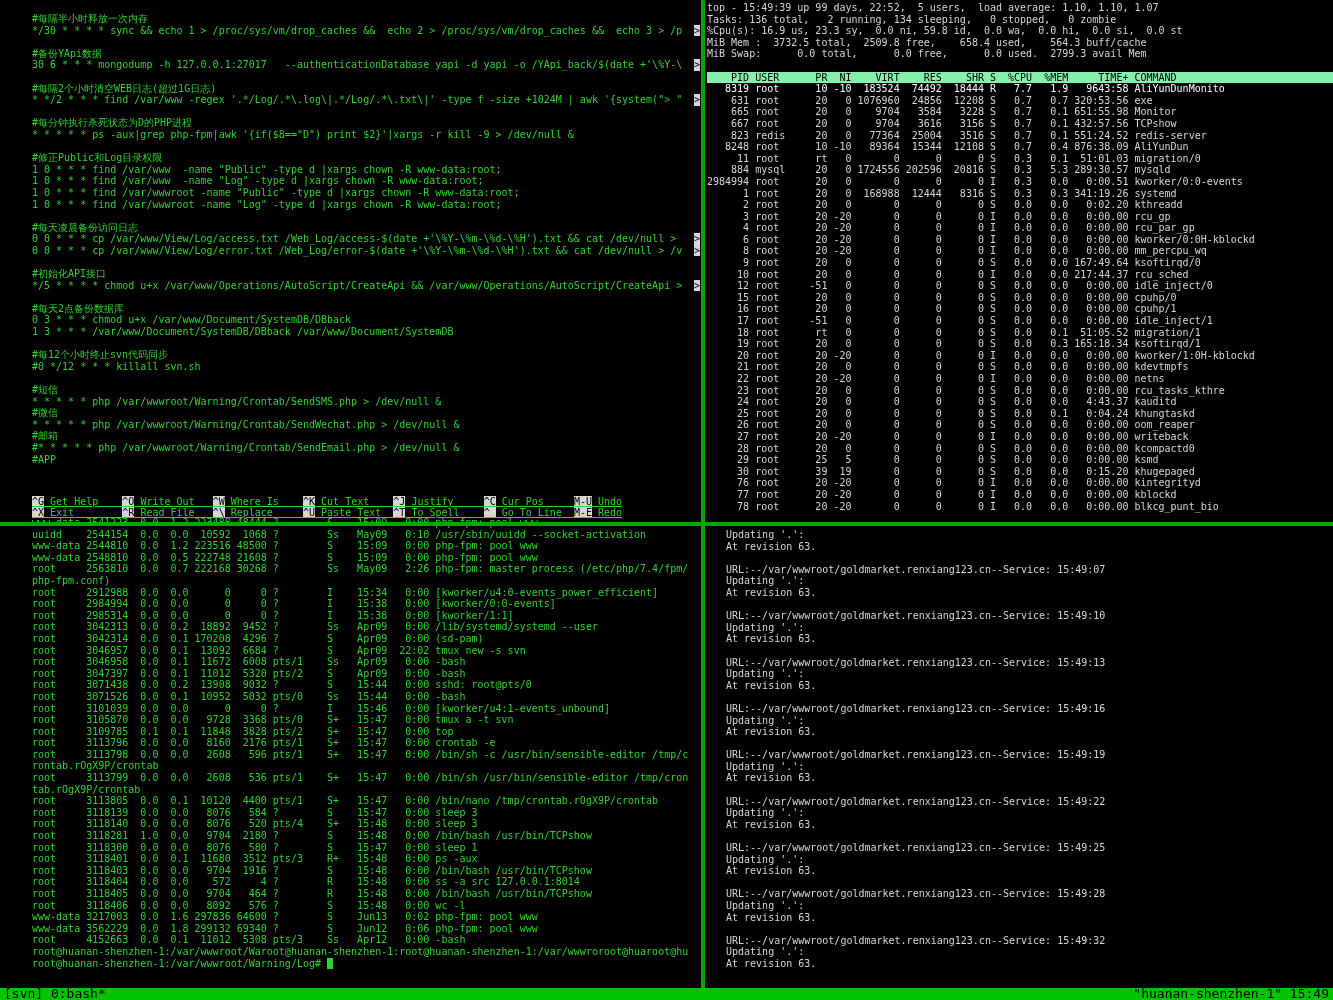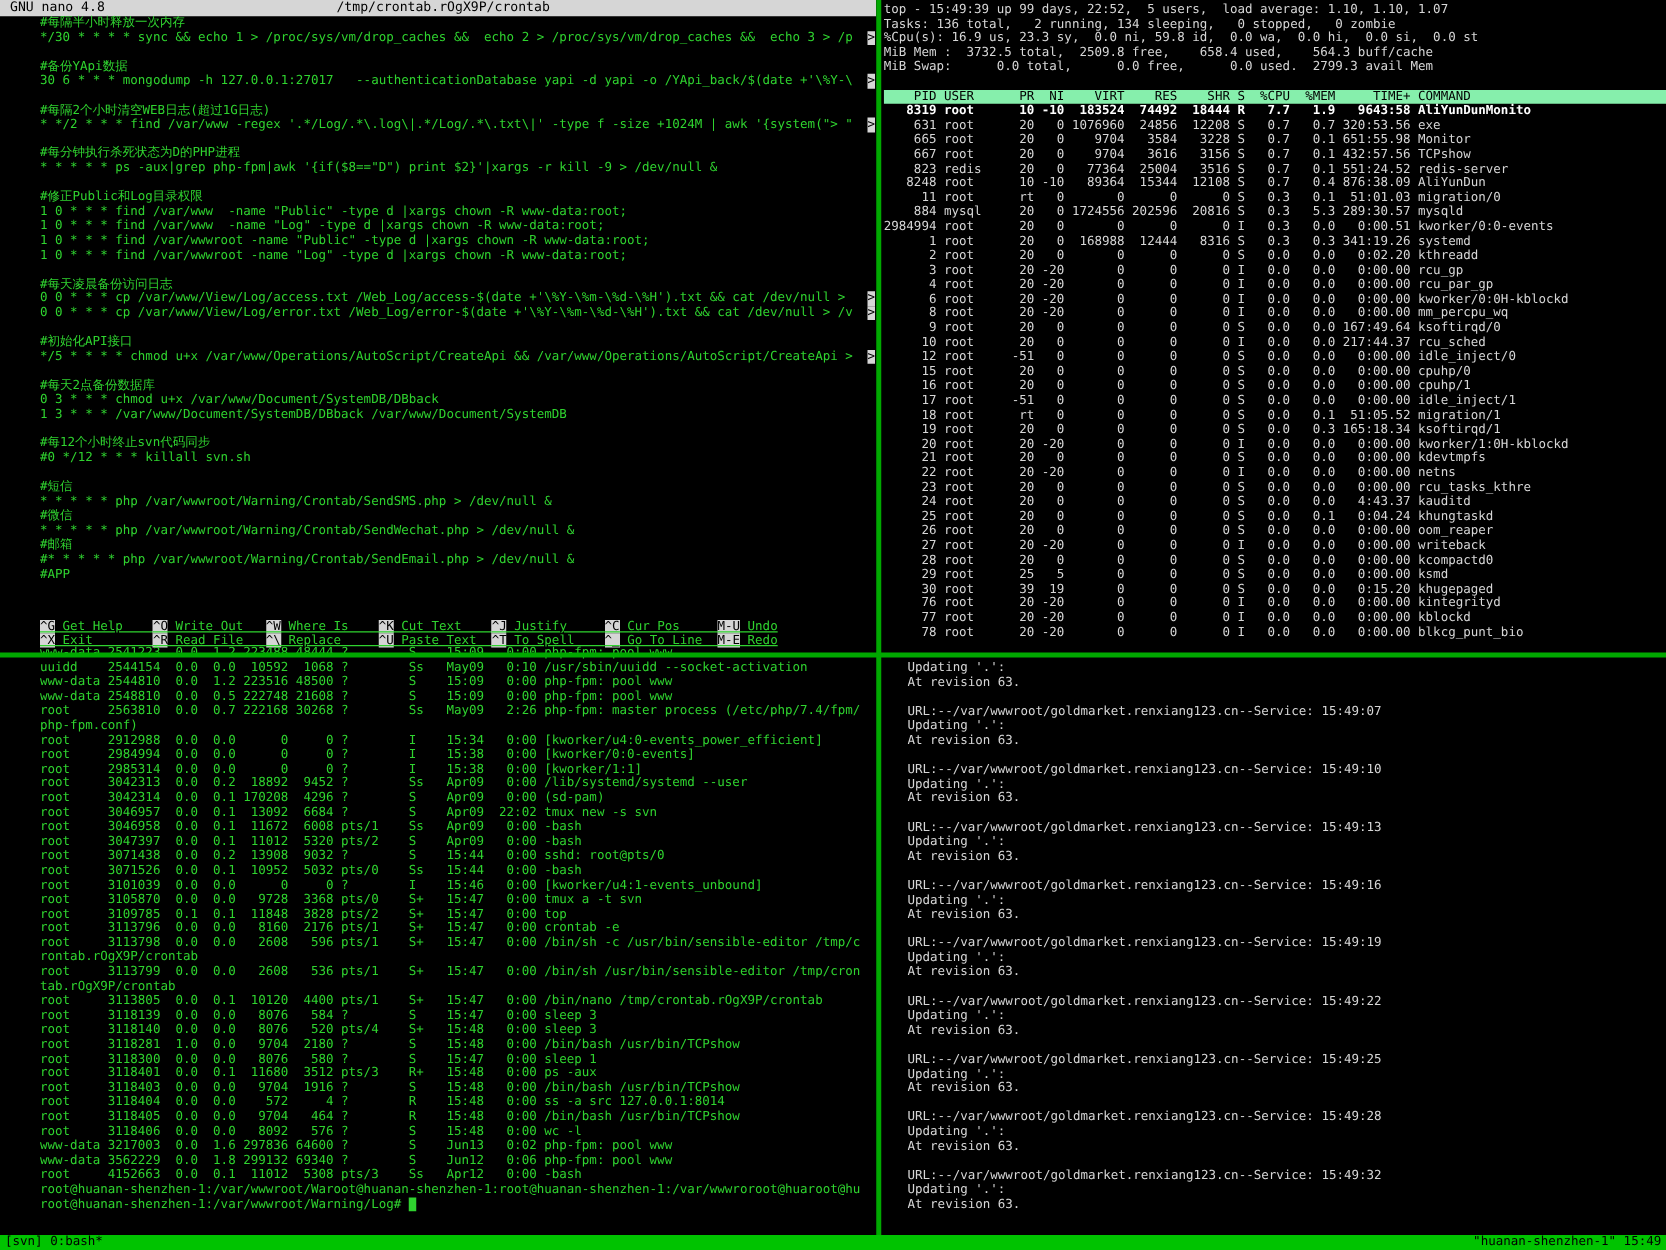--- a/index.html
+++ b/index.html
@@ -9,21 +9,21 @@
   .screen { position:relative; width:1333px; height:1000px; background:#000; overflow:hidden; }
 
   .term { font-size:10px; line-height:11.6px; white-space:pre; }
   .tline { min-height:11.6px; position:relative; }
 
   .green { color:#2fd32f;margin-left:30px; }
   .white { color:#d6d6d6; }
 
   .inv      { background:#d6d6d6; color:#000; }
   .inv-line { background:#86efac; color:#000; width:100%; }
-  .hl       { color:#ffffff; font-weight:bold; }
+  .hl       { color:#ffffff; font-weight:normal; }
   .cont     { position:absolute; right:1px; top:0; background:#d6d6d6; color:#000; }
   .cursor   { background:#2fd32f; color:#000; }
 
   .pane { position:absolute; overflow:hidden; }
   #nano-pane { left:0; top:0; width:701px; height:521px; }
   .nano-header { height:13px; line-height:13px; font-size:10.5px; background:#d6d6d6; color:#000;
                  display:flex; white-space:pre; }
   .nh-left  { flex:1; padding-left:8px; }
   .nh-mid   { flex:0 0 auto; }
   .nh-right { flex:1; }
@@ -31,34 +31,29 @@
   .nano-shortcuts { position:absolute; bottom:2px; left:2px; right:0;text-decoration:underline; }
 
   #top-pane { left:707px; top:2px;  width:626px; height:520px; }
   #ps-pane  { left:2px;  top:517px; width:699px; height:458px; }
   #svn-pane { left:726px; top:529px; width:626px; height:458px; }
 
   .vborder { position:absolute; left:701px; top:0; width:4px; height:988px; background:#00a800; }
   .hborder { position:absolute; left:0; top:522px; width:1333px; height:4px; background:#00a800; }
 
   .statusbar { position:absolute; left:0; top:988px; width:1333px; height:12px;
-               background:#00c300; color:#000; font-size:10px; line-height:12px;
+               background:#00c300; color:#000; font-size:13px; line-height:12px;
                display:flex; justify-content:space-between; padding:0 4px; white-space:pre; }
 </style>
 </head>
 <body>
 
 <div class="screen">
 
   <section class="pane" id="nano-pane">
-    <header class="nano-header term">
-      <span class="nh-left">GNU nano 4.8</span>
-      <span class="nh-mid">/tmp/crontab.rOgX9P/crontab</span>
-      <span class="nh-right"></span>
-    </header>
     <div class="term green nano-buffer"><div class="tline">#每隔半小时释放一次内存</div><div class="tline"><span>*/30 * * * * sync &amp;&amp; echo 1 &gt; /proc/sys/vm/drop_caches &amp;&amp;  echo 2 &gt; /proc/sys/vm/drop_caches &amp;&amp;  echo 3 &gt; /p</span><span class="cont">&gt;</span></div><div class="tline"></div><div class="tline">#备份YApi数据</div><div class="tline"><span>30 6 * * * mongodump -h 127.0.0.1:27017   --authenticationDatabase yapi -d yapi -o /YApi_back/$(date +'\%Y-\</span><span class="cont">&gt;</span></div><div class="tline"></div><div class="tline">#每隔2个小时清空WEB日志(超过1G日志)</div><div class="tline"><span>* */2 * * * find /var/www -regex '.*/Log/.*\.log\|.*/Log/.*\.txt\|' -type f -size +1024M | awk '{system("&gt; "</span><span class="cont">&gt;</span></div><div class="tline"></div><div class="tline">#每分钟执行杀死状态为D的PHP进程</div><div class="tline">* * * * * ps -aux|grep php-fpm|awk '{if($8=="D") print $2}'|xargs -r kill -9 &gt; /dev/null &amp;</div><div class="tline"></div><div class="tline">#修正Public和Log目录权限</div><div class="tline">1 0 * * * find /var/www  -name "Public" -type d |xargs chown -R www-data:root;</div><div class="tline">1 0 * * * find /var/www  -name "Log" -type d |xargs chown -R www-data:root;</div><div class="tline">1 0 * * * find /var/wwwroot -name "Public" -type d |xargs chown -R www-data:root;</div><div class="tline">1 0 * * * find /var/wwwroot -name "Log" -type d |xargs chown -R www-data:root;</div><div class="tline"></div><div class="tline">#每天凌晨备份访问日志</div><div class="tline"><span>0 0 * * * cp /var/www/View/Log/access.txt /Web_Log/access-$(date +'\%Y-\%m-\%d-\%H').txt &amp;&amp; cat /dev/null &gt; </span><span class="cont">&gt;</span></div><div class="tline"><span>0 0 * * * cp /var/www/View/Log/error.txt /Web_Log/error-$(date +'\%Y-\%m-\%d-\%H').txt &amp;&amp; cat /dev/null &gt; /v</span><span class="cont">&gt;</span></div><div class="tline"></div><div class="tline">#初始化API接口</div><div class="tline"><span>*/5 * * * * chmod u+x /var/www/Operations/AutoScript/CreateApi &amp;&amp; /var/www/Operations/AutoScript/CreateApi &gt;</span><span class="cont">&gt;</span></div><div class="tline"></div><div class="tline">#每天2点备份数据库</div><div class="tline">0 3 * * * chmod u+x /var/www/Document/SystemDB/DBback</div><div class="tline">1 3 * * * /var/www/Document/SystemDB/DBback /var/www/Document/SystemDB</div><div class="tline"></div><div class="tline">#每12个小时终止svn代码同步</div><div class="tline">#0 */12 * * * killall svn.sh</div><div class="tline"></div><div class="tline">#短信</div><div class="tline">* * * * * php /var/wwwroot/Warning/Crontab/SendSMS.php &gt; /dev/null &amp;</div><div class="tline">#微信</div><div class="tline">* * * * * php /var/wwwroot/Warning/Crontab/SendWechat.php &gt; /dev/null &amp;</div><div class="tline">#邮箱</div><div class="tline">#* * * * * php /var/wwwroot/Warning/Crontab/SendEmail.php &gt; /dev/null &amp;</div><div class="tline">#APP</div></div>
     <div class="term green nano-shortcuts"><div class="tline"><span class="inv">^G</span><span> Get Help    </span><span class="inv">^O</span><span> Write Out   </span><span class="inv">^W</span><span> Where Is    </span><span class="inv">^K</span><span> Cut Text    </span><span class="inv">^J</span><span> Justify     </span><span class="inv">^C</span><span> Cur Pos     </span><span class="inv">M-U</span><span> Undo</span></div><div class="tline"><span class="inv">^X</span><span> Exit        </span><span class="inv">^R</span><span> Read File   </span><span class="inv">^\</span><span> Replace     </span><span class="inv">^U</span><span> Paste Text  </span><span class="inv">^T</span><span> To Spell    </span><span class="inv">^_</span><span> Go To Line  </span><span class="inv">M-E</span><span> Redo</span></div></div>
   </section>
 
   <section class="pane term white" id="top-pane"><div class="tline">top - 15:49:39 up 99 days, 22:52,  5 users,  load average: 1.10, 1.10, 1.07</div><div class="tline">Tasks: 136 total,   2 running, 134 sleeping,   0 stopped,   0 zombie</div><div class="tline">%Cpu(s): 16.9 us, 23.3 sy,  0.0 ni, 59.8 id,  0.0 wa,  0.0 hi,  0.0 si,  0.0 st</div><div class="tline">MiB Mem :  3732.5 total,  2509.8 free,    658.4 used,    564.3 buff/cache</div><div class="tline">MiB Swap:      0.0 total,      0.0 free,      0.0 used.  2799.3 avail Mem</div><div class="tline"></div><div class="tline inv-line">    PID USER      PR  NI    VIRT    RES    SHR S  %CPU  %MEM     TIME+ COMMAND</div><div class="tline hl">   8319 root      10 -10  183524  74492  18444 R   7.7   1.9   9643:58 AliYunDunMonito</div><div class="tline">    631 root      20   0 1076960  24856  12208 S   0.7   0.7 320:53.56 exe</div><div class="tline">    665 root      20   0    9704   3584   3228 S   0.7   0.1 651:55.98 Monitor</div><div class="tline">    667 root      20   0    9704   3616   3156 S   0.7   0.1 432:57.56 TCPshow</div><div class="tline">    823 redis     20   0   77364  25004   3516 S   0.7   0.1 551:24.52 redis-server</div><div class="tline">   8248 root      10 -10   89364  15344  12108 S   0.7   0.4 876:38.09 AliYunDun</div><div class="tline">     11 root      rt   0       0      0      0 S   0.3   0.1  51:01.03 migration/0</div><div class="tline">    884 mysql     20   0 1724556 202596  20816 S   0.3   5.3 289:30.57 mysqld</div><div class="tline">2984994 root      20   0       0      0      0 I   0.3   0.0   0:00.51 kworker/0:0-events</div><div class="tline">      1 root      20   0  168988  12444   8316 S   0.3   0.3 341:19.26 systemd</div><div class="tline">      2 root      20   0       0      0      0 S   0.0   0.0   0:02.20 kthreadd</div><div class="tline">      3 root      20 -20       0      0      0 I   0.0   0.0   0:00.00 rcu_gp</div><div class="tline">      4 root      20 -20       0      0      0 I   0.0   0.0   0:00.00 rcu_par_gp</div><div class="tline">      6 root      20 -20       0      0      0 I   0.0   0.0   0:00.00 kworker/0:0H-kblockd</div><div class="tline">      8 root      20 -20       0      0      0 I   0.0   0.0   0:00.00 mm_percpu_wq</div><div class="tline">      9 root      20   0       0      0      0 S   0.0   0.0 167:49.64 ksoftirqd/0</div><div class="tline">     10 root      20   0       0      0      0 I   0.0   0.0 217:44.37 rcu_sched</div><div class="tline">     12 root     -51   0       0      0      0 S   0.0   0.0   0:00.00 idle_inject/0</div><div class="tline">     15 root      20   0       0      0      0 S   0.0   0.0   0:00.00 cpuhp/0</div><div class="tline">     16 root      20   0       0      0      0 S   0.0   0.0   0:00.00 cpuhp/1</div><div class="tline">     17 root     -51   0       0      0      0 S   0.0   0.0   0:00.00 idle_inject/1</div><div class="tline">     18 root      rt   0       0      0      0 S   0.0   0.1  51:05.52 migration/1</div><div class="tline">     19 root      20   0       0      0      0 S   0.0   0.3 165:18.34 ksoftirqd/1</div><div class="tline">     20 root      20 -20       0      0      0 I   0.0   0.0   0:00.00 kworker/1:0H-kblockd</div><div class="tline">     21 root      20   0       0      0      0 S   0.0   0.0   0:00.00 kdevtmpfs</div><div class="tline">     22 root      20 -20       0      0      0 I   0.0   0.0   0:00.00 netns</div><div class="tline">     23 root      20   0       0      0      0 S   0.0   0.0   0:00.00 rcu_tasks_kthre</div><div class="tline">     24 root      20   0       0      0      0 S   0.0   0.0   4:43.37 kauditd</div><div class="tline">     25 root      20   0       0      0      0 S   0.0   0.1   0:04.24 khungtaskd</div><div class="tline">     26 root      20   0       0      0      0 S   0.0   0.0   0:00.00 oom_reaper</div><div class="tline">     27 root      20 -20       0      0      0 I   0.0   0.0   0:00.00 writeback</div><div class="tline">     28 root      20   0       0      0      0 S   0.0   0.0   0:00.00 kcompactd0</div><div class="tline">     29 root      25   5       0      0      0 S   0.0   0.0   0:00.00 ksmd</div><div class="tline">     30 root      39  19       0      0      0 S   0.0   0.0   0:15.20 khugepaged</div><div class="tline">     76 root      20 -20       0      0      0 I   0.0   0.0   0:00.00 kintegrityd</div><div class="tline">     77 root      20 -20       0      0      0 I   0.0   0.0   0:00.00 kblockd</div><div class="tline">     78 root      20 -20       0      0      0 I   0.0   0.0   0:00.00 blkcg_punt_bio</div></section>
 
   <section class="pane term green" id="ps-pane"><div class="tline">www-data 2541223  0.0  1.2 223488 48444 ?        S    15:09   0:00 php-fpm: pool www</div><div class="tline">uuidd    2544154  0.0  0.0  10592  1068 ?        Ss   May09   0:10 /usr/sbin/uuidd --socket-activation</div><div class="tline">www-data 2544810  0.0  1.2 223516 48500 ?        S    15:09   0:00 php-fpm: pool www</div><div class="tline">www-data 2548810  0.0  0.5 222748 21608 ?        S    15:09   0:00 php-fpm: pool www</div><div class="tline">root     2563810  0.0  0.7 222168 30268 ?        Ss   May09   2:26 php-fpm: master process (/etc/php/7.4/fpm/</div><div class="tline">php-fpm.conf)</div><div class="tline">root     2912988  0.0  0.0      0     0 ?        I    15:34   0:00 [kworker/u4:0-events_power_efficient]</div><div class="tline">root     2984994  0.0  0.0      0     0 ?        I    15:38   0:00 [kworker/0:0-events]</div><div class="tline">root     2985314  0.0  0.0      0     0 ?        I    15:38   0:00 [kworker/1:1]</div><div class="tline">root     3042313  0.0  0.2  18892  9452 ?        Ss   Apr09   0:00 /lib/systemd/systemd --user</div><div class="tline">root     3042314  0.0  0.1 170208  4296 ?        S    Apr09   0:00 (sd-pam)</div><div class="tline">root     3046957  0.0  0.1  13092  6684 ?        S    Apr09  22:02 tmux new -s svn</div><div class="tline">root     3046958  0.0  0.1  11672  6008 pts/1    Ss   Apr09   0:00 -bash</div><div class="tline">root     3047397  0.0  0.1  11012  5320 pts/2    S    Apr09   0:00 -bash</div><div class="tline">root     3071438  0.0  0.2  13908  9032 ?        S    15:44   0:00 sshd: root@pts/0</div><div class="tline">root     3071526  0.0  0.1  10952  5032 pts/0    Ss   15:44   0:00 -bash</div><div class="tline">root     3101039  0.0  0.0      0     0 ?        I    15:46   0:00 [kworker/u4:1-events_unbound]</div><div class="tline">root     3105870  0.0  0.0   9728  3368 pts/0    S+   15:47   0:00 tmux a -t svn</div><div class="tline">root     3109785  0.1  0.1  11848  3828 pts/2    S+   15:47   0:00 top</div><div class="tline">root     3113796  0.0  0.0   8160  2176 pts/1    S+   15:47   0:00 crontab -e</div><div class="tline">root     3113798  0.0  0.0   2608   596 pts/1    S+   15:47   0:00 /bin/sh -c /usr/bin/sensible-editor /tmp/c</div><div class="tline">rontab.rOgX9P/crontab</div><div class="tline">root     3113799  0.0  0.0   2608   536 pts/1    S+   15:47   0:00 /bin/sh /usr/bin/sensible-editor /tmp/cron</div><div class="tline">tab.rOgX9P/crontab</div><div class="tline">root     3113805  0.0  0.1  10120  4400 pts/1    S+   15:47   0:00 /bin/nano /tmp/crontab.rOgX9P/crontab</div><div class="tline">root     3118139  0.0  0.0   8076   584 ?        S    15:47   0:00 sleep 3</div><div class="tline">root     3118140  0.0  0.0   8076   520 pts/4    S+   15:48   0:00 sleep 3</div><div class="tline">root     3118281  1.0  0.0   9704  2180 ?        S    15:48   0:00 /bin/bash /usr/bin/TCPshow</div><div class="tline">root     3118300  0.0  0.0   8076   580 ?        S    15:47   0:00 sleep 1</div><div class="tline">root     3118401  0.0  0.1  11680  3512 pts/3    R+   15:48   0:00 ps -aux</div><div class="tline">root     3118403  0.0  0.0   9704  1916 ?        S    15:48   0:00 /bin/bash /usr/bin/TCPshow</div><div class="tline">root     3118404  0.0  0.0    572     4 ?        R    15:48   0:00 ss -a src 127.0.0.1:8014</div><div class="tline">root     3118405  0.0  0.0   9704   464 ?        R    15:48   0:00 /bin/bash /usr/bin/TCPshow</div><div class="tline">root     3118406  0.0  0.0   8092   576 ?        S    15:48   0:00 wc -l</div><div class="tline">www-data 3217003  0.0  1.6 297836 64600 ?        S    Jun13   0:02 php-fpm: pool www</div><div class="tline">www-data 3562229  0.0  1.8 299132 69340 ?        S    Jun12   0:06 php-fpm: pool www</div><div class="tline">root     4152663  0.0  0.1  11012  5308 pts/3    Ss   Apr12   0:00 -bash</div><div class="tline">root@huanan-shenzhen-1:/var/wwwroot/Waroot@huanan-shenzhen-1:root@huanan-shenzhen-1:/var/wwwroroot@huaroot@hu</div><div class="tline"><span>root@huanan-shenzhen-1:/var/wwwroot/Warning/Log# </span><span class="cursor"> </span></div></section>
 
   <section class="pane term white" id="svn-pane"><div class="tline">Updating '.':</div><div class="tline">At revision 63.</div><div class="tline"></div><div class="tline">URL:--/var/wwwroot/goldmarket.renxiang123.cn--Service: 15:49:07</div><div class="tline">Updating '.':</div><div class="tline">At revision 63.</div><div class="tline"></div><div class="tline">URL:--/var/wwwroot/goldmarket.renxiang123.cn--Service: 15:49:10</div><div class="tline">Updating '.':</div><div class="tline">At revision 63.</div><div class="tline"></div><div class="tline">URL:--/var/wwwroot/goldmarket.renxiang123.cn--Service: 15:49:13</div><div class="tline">Updating '.':</div><div class="tline">At revision 63.</div><div class="tline"></div><div class="tline">URL:--/var/wwwroot/goldmarket.renxiang123.cn--Service: 15:49:16</div><div class="tline">Updating '.':</div><div class="tline">At revision 63.</div><div class="tline"></div><div class="tline">URL:--/var/wwwroot/goldmarket.renxiang123.cn--Service: 15:49:19</div><div class="tline">Updating '.':</div><div class="tline">At revision 63.</div><div class="tline"></div><div class="tline">URL:--/var/wwwroot/goldmarket.renxiang123.cn--Service: 15:49:22</div><div class="tline">Updating '.':</div><div class="tline">At revision 63.</div><div class="tline"></div><div class="tline">URL:--/var/wwwroot/goldmarket.renxiang123.cn--Service: 15:49:25</div><div class="tline">Updating '.':</div><div class="tline">At revision 63.</div><div class="tline"></div><div class="tline">URL:--/var/wwwroot/goldmarket.renxiang123.cn--Service: 15:49:28</div><div class="tline">Updating '.':</div><div class="tline">At revision 63.</div><div class="tline"></div><div class="tline">URL:--/var/wwwroot/goldmarket.renxiang123.cn--Service: 15:49:32</div><div class="tline">Updating '.':</div><div class="tline">At revision 63.</div></section>
 

